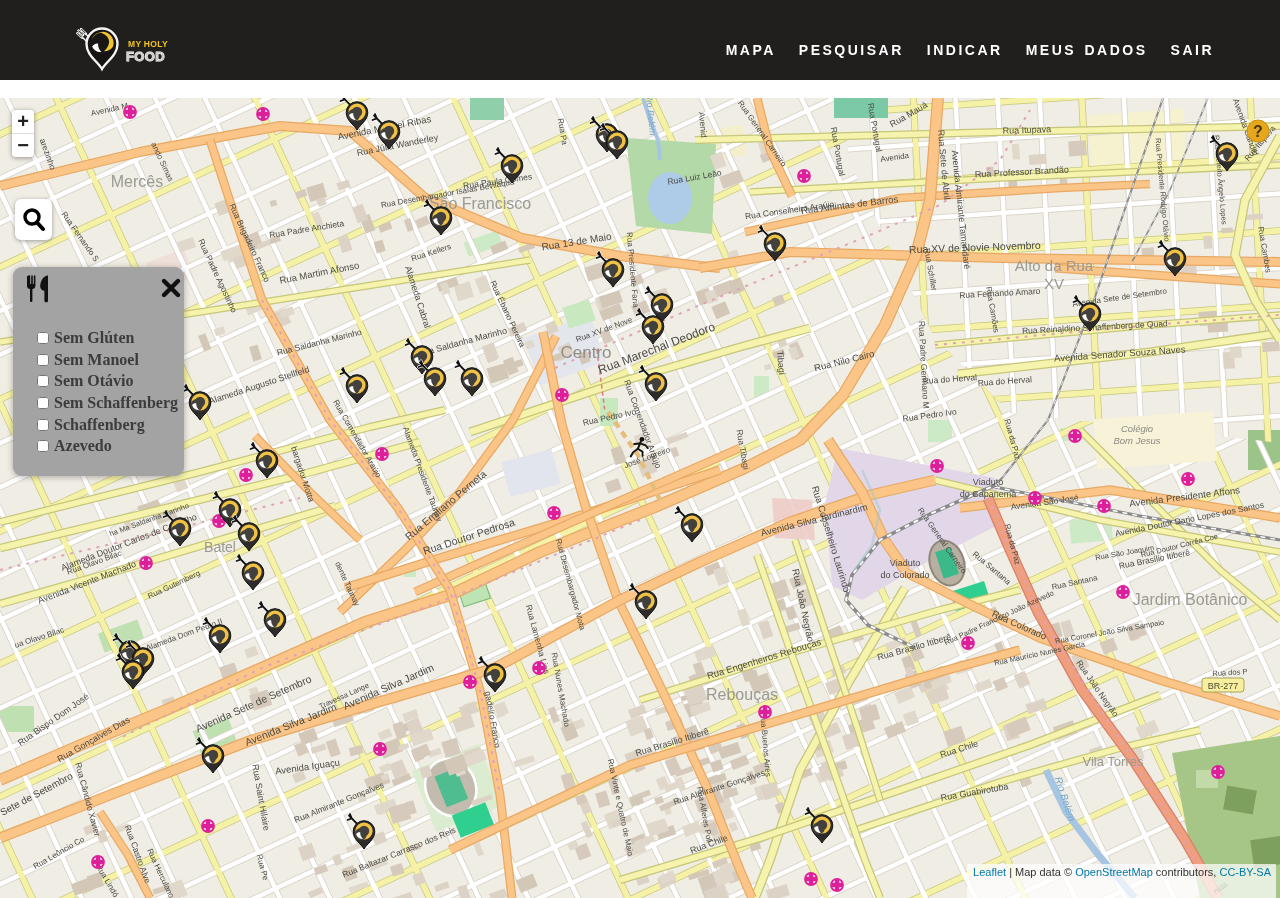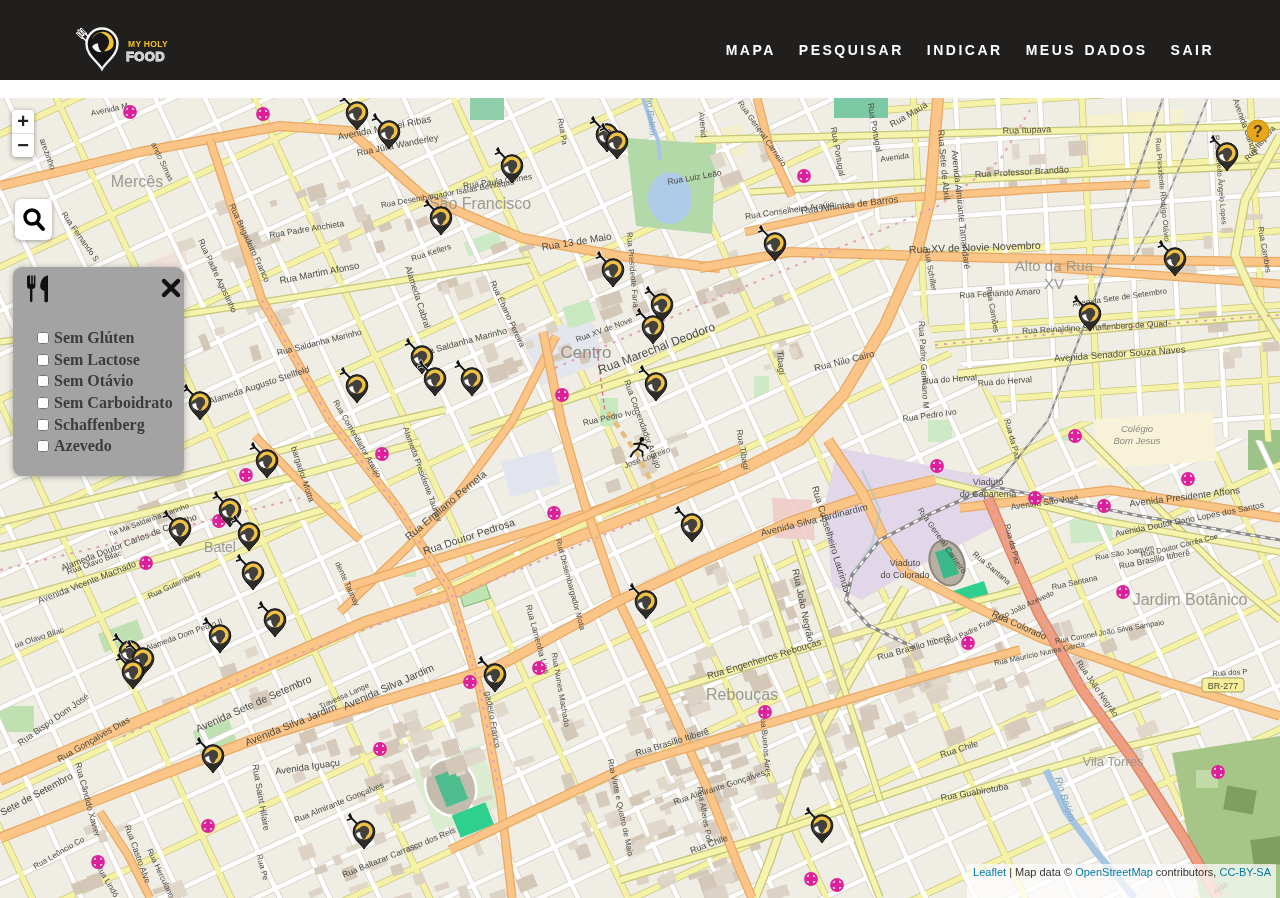--- a/index.html
+++ b/index.html
@@ -1107,23 +1107,23 @@
 <path d="M14,9 v10 c0,2 1.6,3 3,3 v12 c0,1.4 2.4,1.4 2.4,0 V22 c1.4,0 3,-1 3,-3 V9 c0,-1 -1.6,-1 -1.6,0 v7.5 c0,0.8 -1,0.8 -1,0 V9 c0,-1 -1.6,-1 -1.6,0 v7.5 c0,0.8 -1,0.8 -1,0 V9 c0,-1 -2.2,-1 -2.2,0 Z"></path>
 <path d="M35,8.5 c-5,0.2 -7.8,6.2 -7.8,11 c0,2.6 2,4.2 4.2,4.2 v10.3 c0,1.7 3.6,1.7 3.6,0 V8.5 Z"></path>
 </g>
 <g stroke="#111" stroke-width="4.4" stroke-linecap="round">
           <line x1="151" y1="14" x2="165" y2="28"></line>
           <line x1="165" y1="14" x2="151" y2="28"></line>
         </g>
 </svg>
 <div style="height:16px"></div>
 <div class="row"><input type="checkbox" style=""><span>Sem Glúten</span></div>
-<div class="row"><input type="checkbox" style=""><span>Sem Lactose</span></div>
+<div class="row"><input type="checkbox" style=""><span>Sem Manoel</span></div>
 <div class="row"><input type="checkbox" style=""><span>Sem Otávio</span></div>
-<div class="row"><input type="checkbox" style=""><span>Sem Carboidrato</span></div>
+<div class="row"><input type="checkbox" style=""><span>Sem Schaffenberg</span></div>
 <div class="row"><input type="checkbox" style=""><span>Schaffenberg</span></div>
 <div class="row"><input type="checkbox" style=""><span>Azevedo</span></div>
 </div>
 <div id="attrib"><a>Leaflet</a> | Map data © <a>OpenStreetMap</a> contributors, <a>CC-BY-SA</a></div>
 </div>
 <div id="header">
 <svg width="400" height="98" style="position:absolute;left:0;top:0">
 <g transform="translate(102,47)">
 <g transform="rotate(-47)" stroke-linecap="round">
 <line x1="-4" y1="-12" x2="-4" y2="-24" stroke="#fff" stroke-width="6"></line>

